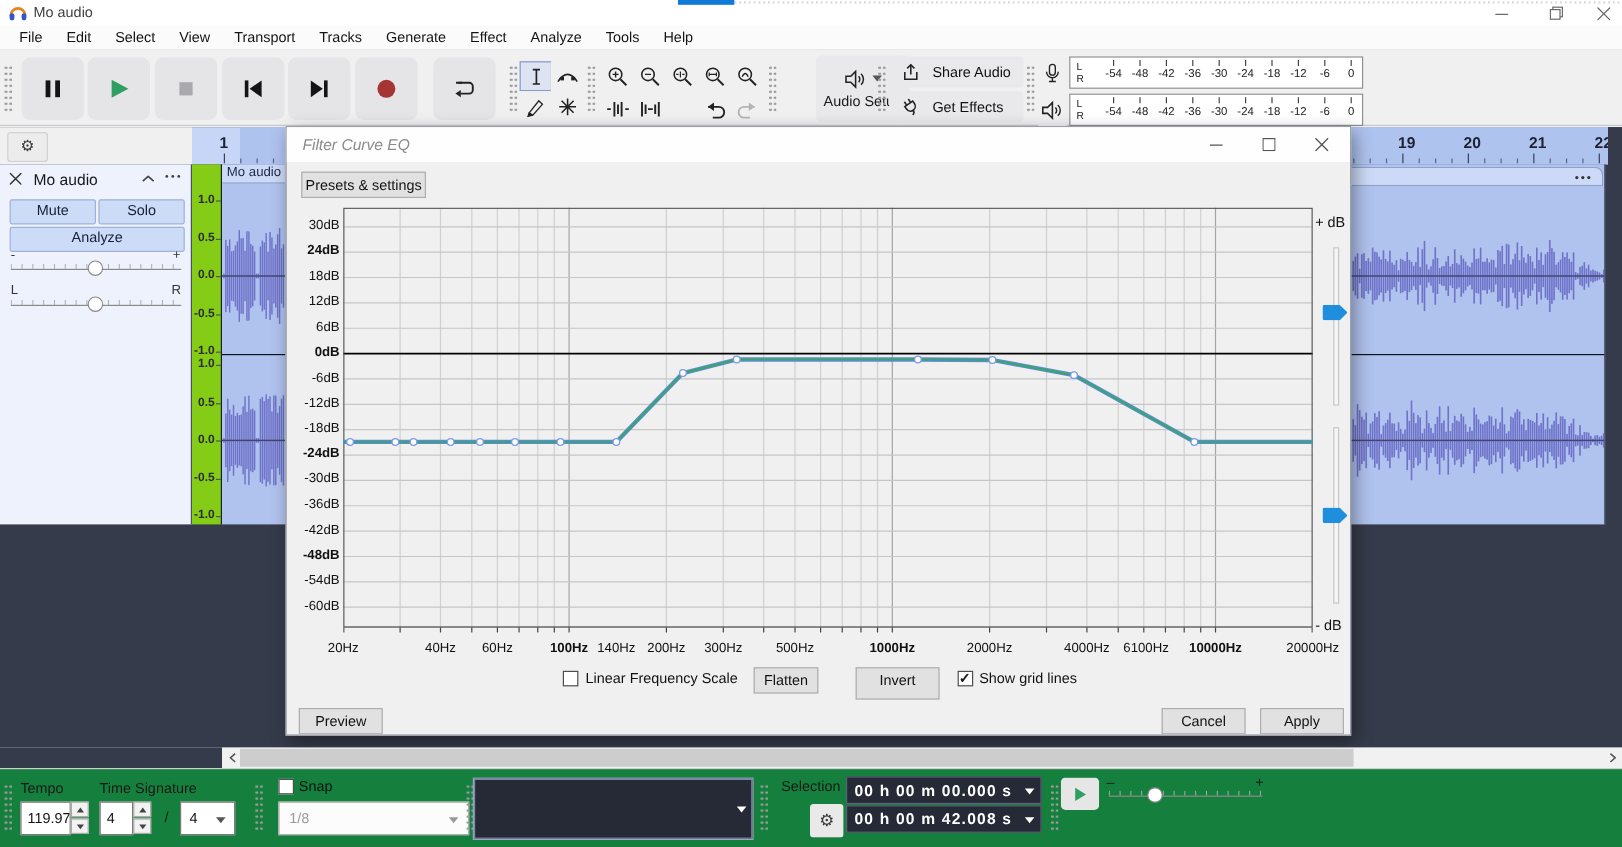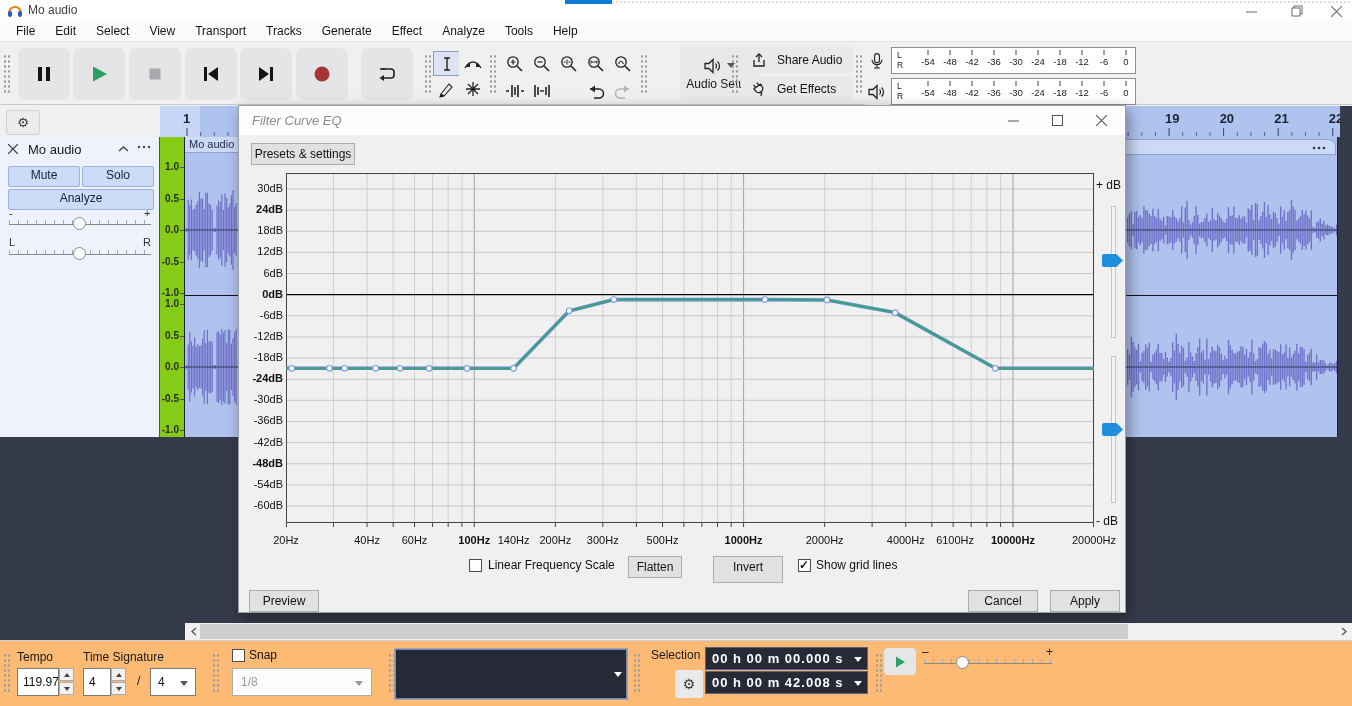--- a/index.html
+++ b/index.html
@@ -73,21 +73,21 @@
   .bold{font-weight:bold;}
   .vtrack{position:absolute;width:5px;background:#f5f5f5;border:1px solid #c6c6c6;box-sizing:border-box;}
   .vthumb{position:absolute;width:21px;height:13px;background:#1f8fdd;
           clip-path:polygon(0 0,68% 0,100% 50%,68% 100%,0 100%);border-radius:2px;}
   
   .hscroll{position:absolute;left:185px;top:623px;width:1167px;height:17px;background:#f1f1f1;}
   .hthumb{position:absolute;left:15px;top:1px;width:928px;height:15px;background:#cdcdcd;}
   .harrow{position:absolute;top:2px;width:13px;height:13px;display:flex;align-items:center;justify-content:center;color:#555;font-size:11px;}
   .dark-corner{position:absolute;background:#363b4b;}
   
-  .bottombar{position:absolute;left:0;top:640px;width:1352px;height:66px;background:#fdba74;border-top:1px solid #cfcfcf;box-sizing:border-box;}
+  .bottombar{position:absolute;left:0;top:640px;width:1352px;height:66px;background:#15803d;border-top:1px solid #cfcfcf;box-sizing:border-box;}
   .bb-label{position:absolute;font-size:12px;color:#191919;}
   .spinbox{position:absolute;background:#fff;border:1px solid #7b7b7b;box-sizing:border-box;
            font-size:12px;color:#111;padding:6px 0 0 5px;overflow:hidden;}
   .spin-arrows{position:absolute;width:16px;height:28px;}
   .spin-cell{position:absolute;left:0;width:15px;height:13px;background:#f2f2f2;border:1px solid #ababab;
              box-sizing:border-box;display:flex;align-items:center;justify-content:center;}
   .tri-up{width:0;height:0;border-left:3.5px solid transparent;border-right:3.5px solid transparent;border-bottom:4px solid #444;}
   .tri-down{width:0;height:0;border-left:3.5px solid transparent;border-right:3.5px solid transparent;border-top:4px solid #444;}
   .caret-down{width:0;height:0;border-left:4px solid transparent;border-right:4px solid transparent;border-top:5px solid #555;}
   .caret-down.white{border-top-color:#fff;}
@@ -1067,21 +1067,21 @@
     </div>
     <span class="bb-label" style="left:137px;top:33px">/</span>
     <div class="combo" style="left:150px;top:27px;width:46px;height:28px;padding:6px 0 0 7px">
       <span>4</span>
       <span class="caret-down" style="position:absolute;right:7px;top:12px"></span>
     </div>
 
     <div class="grip" style="left:212px;top:12px;height:40px"></div>
     <div class="cb" style="left:232px;top:8px"></div>
     <span class="cb-label" style="left:249px;top:7px">Snap</span>
-    <div class="combo" style="left:232px;top:27px;width:140px;height:28px;padding:6px 0 0 8px;color:#9a9a9a;border-color:#adadad;background:#fcfcfc">
+    <div class="combo" style="left:232px;top:27px;width:159px;height:28px;padding:6px 0 0 8px;color:#9a9a9a;border-color:#adadad;background:#fcfcfc">
       <span>1/8</span>
       <span class="caret-down" style="position:absolute;right:8px;top:12px;border-top-color:#999"></span>
     </div>
 
     <div class="grip" style="left:388px;top:12px;height:40px"></div>
     <div class="display" style="left:395px;top:8px;width:232px;height:50px;box-shadow:0 0 0 1px #9aa2bd">
       <span class="caret-down white" style="position:absolute;right:4px;top:22px"></span>
     </div>
 
     <div class="grip" style="left:633px;top:12px;height:40px"></div>

